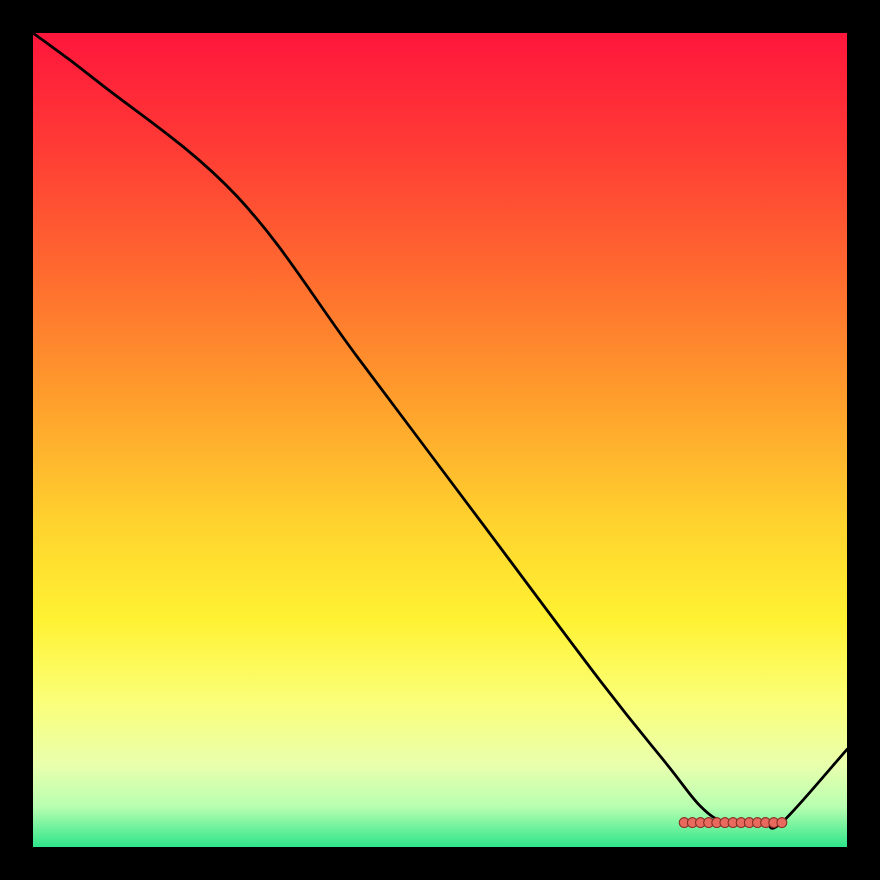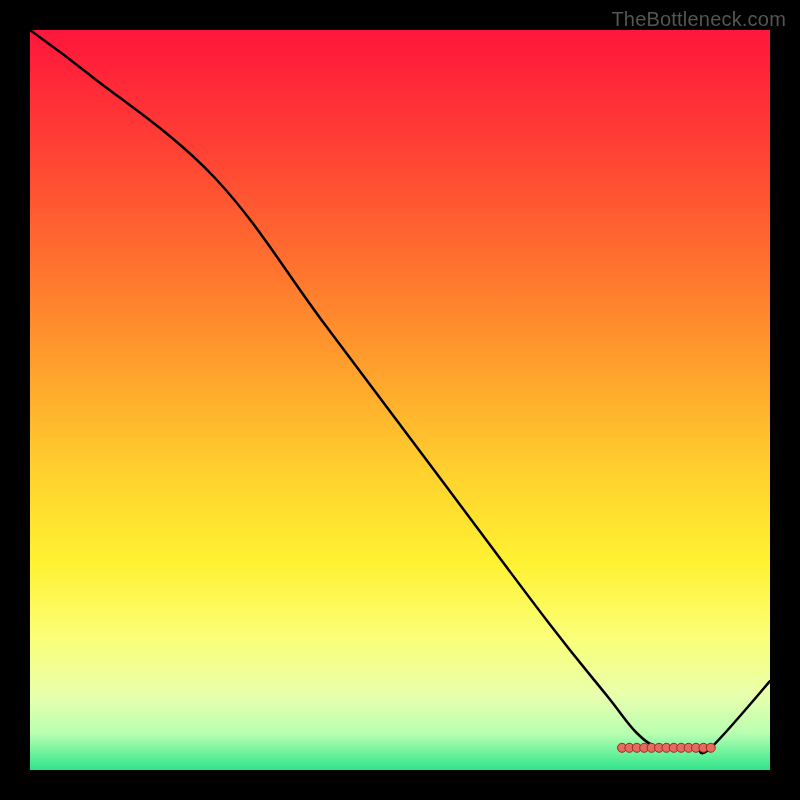--- a/index.html
+++ b/index.html
@@ -38,21 +38,20 @@
     display: block;
     width: 740px;
     height: 740px;
   }
 </style>
 </head>
 <body>
 
 <div class="frame">
 
-  <div class="watermark">TheBottleneck.com</div>
 
   <div class="plot">
     <svg viewBox="0 0 740 740">
       <defs>
         <linearGradient id="bg-grad" x1="0" y1="0" x2="0" y2="1">
         <stop offset="0.00%" stop-color="#ff163c"></stop>
             <stop offset="14.00%" stop-color="#ff3b35"></stop>
             <stop offset="30.00%" stop-color="#ff6c2f"></stop>
             <stop offset="45.00%" stop-color="#ff9e2c"></stop>
             <stop offset="60.00%" stop-color="#ffd22e"></stop>

